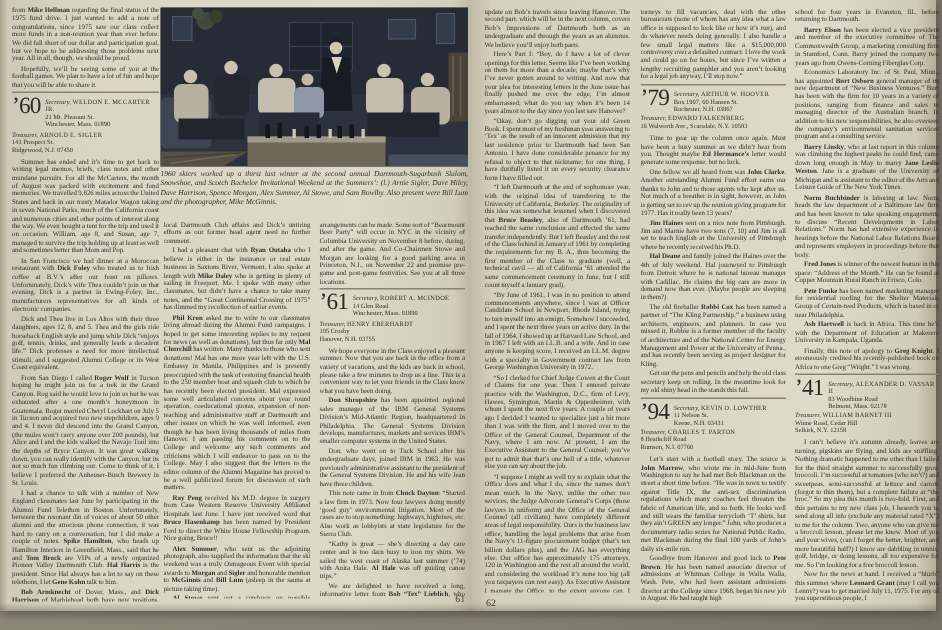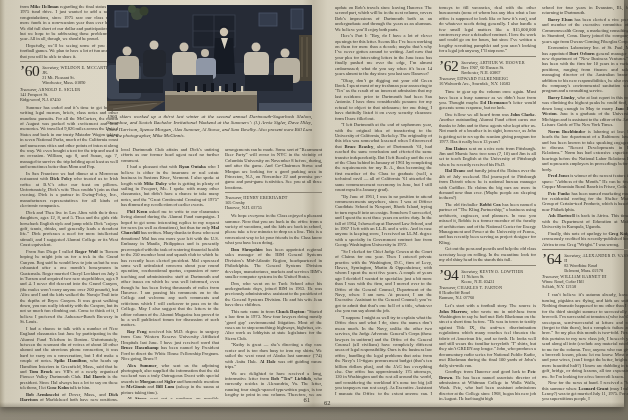--- a/index.html
+++ b/index.html
@@ -10,21 +10,21 @@
   }
   .spread{
     position:absolute;left:0;top:0;width:624px;height:407px;
     background:
       linear-gradient(90deg,#aaa28d 0px,#cfc9b7 5px,#dbd5c4 9%,#ded8c7 38%,#d2ccba 48.5%,#bfb8a5 50.2%,#d5cfbd 52.5%,#e0dac9 88%,#d0cab8 98%,#b5ae9b 100%),
       #d9d3c2;
     box-shadow:0 3px 6px rgba(40,36,28,.45);
   }
   .spread::after{content:"";position:absolute;left:0;bottom:0;width:100%;height:5px;
     background:linear-gradient(180deg,rgba(0,0,0,0),rgba(60,54,42,.28));}
-  .col{position:absolute;overflow:hidden;color:#33302a;margin-left:12px;}
+  .col{position:absolute;overflow:hidden;color:#33302a;}
   .para{
     font-size:4.6px;line-height:5.4px;margin:0 0 1.2px 0;
     text-align:justify;text-indent:6px;word-spacing:-0.2px;
   }
   .para.cont{text-indent:0;}
   .bname{font-weight:bold;}
   .rule{height:1px;background:#8a8374;margin:2px 0 2px 0;}
   .class-head{display:flex;align-items:flex-start;gap:3px;margin:1px 0 1px 0;}
   .year{font-size:15.5px;line-height:13px;color:#2c2a25;letter-spacing:-0.5px;flex:0 0 auto;}
   .officer{font-size:4.3px;line-height:5px;padding-top:1px;}
@@ -140,20 +140,28 @@
         <p class="para"><span></span><span class="bname">Alex Summer</span><span>, who sent us the adjoining photograph, also supplied the information that the ski weekend was a truly Outrageous Event with special awards to </span><span class="bname">Morgan</span><span> and </span><span class="bname">Sigler</span><span> and honorable mention to </span><span class="bname">McGinnis</span><span> and </span><span class="bname">Bill Lum</span><span> (asleep in the sauna at picture taking time).</span></p>
         <p class="para"><span></span><span class="bname">Al Stowe</span><span> sent out a rundown on possible Outrageous Events this fall. You should get further notice on the details. Look for a picnic between the Fayerweathers and the Observatory at the Penn game in Hanover October 11 and possibly a class dinner that evening if</span></p>
       </div>
   </div>
 
   <div class="col" style="left:213px;top:147px;width:97px;height:252px">
     <div>
         <p class="para cont"><span>arrangements can be made. Some sort of “Bearmount Beer Party” will occur in NYC in the vicinity of Columbia University on November 8 before, during, and after the game. And Co-Chairmen Stowe and Morgan are looking for a good parking area in Princeton, N.J., on November 22 and promise pre-game and post-game festivities. See you at all three locations.</span></p>
       </div>
     <div class="rule"></div>
+    <div class="class-head">
+      <span class="year">’61</span>
+      <div class="officer">
+        <div><span class="olabel">Secretary,</span> <span class="oname">ROBERT A. MCINDOE</span></div>
+        <div>14 Glen Road</div>
+        <div>Winchester, Mass. 01890</div>
+      </div>
+    </div>
     <div class="treas">
       <div><span class="olabel">Treasurer,</span> <span class="oname">HENRY EBERHARDT</span></div>
       <div>105 Crosby</div>
       <div>Hanover, N.H. 03755</div>
     </div>
     <div>
         <p class="para"><span>We hope everyone in the Class enjoyed a pleasant summer. Now that you are back in the office from a variety of vacations, and the kids are back in school, please take a few minutes to drop us a line. This is a convenient way to let your friends in the Class know what you have been doing.</span></p>
         <p class="para"><span></span><span class="bname">Don Shropshire</span><span> has been appointed regional sales manager of the IBM General Systems Division’s Mid-Atlantic Region, headquartered in Philadelphia. The General Systems Division develops, manufactures, markets and services IBM’s smaller computer systems in the United States.</span></p>
         <p class="para"><span>Don, who went on to Tuck School after his undergraduate days, joined IBM in 1963. He was previously administrative assistant to the president of the General Systems Division. He and his wife Jean have three children.</span></p>
         <p class="para"><span>This note came in from </span><span class="bname">Chuck Dayton</span><span>: “Started a law firm in 1973. Now four lawyers doing mostly ‘good guy’ environmental litigation. Most of the cases are to stop something: highways, highrises, etc. Also work as lobbyists at state legislature for the Sierra Club.</span></p>
@@ -176,21 +184,21 @@
       </div>
   </div>
   <div class="pageno" style="left:324px;top:399px;width:30px">62</div>
 
   <div class="col" style="left:427px;top:5px;width:97px;height:400px">
     <div>
         <p class="para cont"><span>torneys to fill vacancies, deal with the other bureaucrats (none of whom has any idea what a law office is supposed to look like or how it’s run), and do whatever needs doing generally. I also handle a few small legal matters like a $15,000,000 controversy over a defaulted contract. I love the work and could go on for hours, but since I’ve written a lengthy recruiting pamphlet and you aren’t looking for a legal job anyway, I’ll stop now.”</span></p>
       </div>
     <div class="rule"></div>
     <div class="class-head">
-      <span class="year">’62</span>
+      <span class="year">’79</span>
       <div class="officer">
         <div><span class="olabel">Secretary,</span> <span class="oname">ARTHUR W. HOOVER</span></div>
         <div>Box 1907, 60 Hansen St.</div>
         <div>Rochester, N.H. 03867</div>
       </div>
     </div>
     <div class="treas">
       <div><span class="olabel">Treasurer,</span> <span class="oname">EDWARD FALKENBERG</span></div>
       <div>16 Walworth Ave., Scarsdale, N.Y. 10583</div>
     </div>
@@ -229,21 +237,21 @@
         <p class="para"><span>Economics Laboratory Inc. of St. Paul, Minn., has appointed </span><span class="bname">Burt Osborn</span><span> general manager of its new department of “New Business Ventures.” Burt has been with the firm for 10 years in a variety of positions, ranging from finance and sales to managing director of the Australian branch. In addition to his new responsibilities, he also oversees the company’s environmental sanitation services program and a consulting service.</span></p>
         <p class="para"><span></span><span class="bname">Barry Linsky</span><span>, who at last report in this column was climbing the highest peaks he could find, came down long enough in May to marry </span><span class="bname">Jane Leslie Weston</span><span>. Jane is a graduate of the University of Michigan and is assistant to the editor of the Arts and Leisure Guide of The New York Times.</span></p>
         <p class="para"><span></span><span class="bname">Norm Buchbinder</span><span> is laboring at law. Norm heads the law department of a Baltimore law firm and has been known to take speaking engagements to discuss “Recent Developments in Labor Relations.” Norm has had extensive experience in hearings before the National Labor Relations Board and represents employers in proceedings before that body.</span></p>
         <p class="para"><span></span><span class="bname">Fred Jones</span><span> is winner of the newest feature in this space: “Address of the Month.” He can be found at Copper Mountain Rural Ranch in Frisco, Colo.</span></p>
         <p class="para"><span></span><span class="bname">Pete Funke</span><span> has been named marketing manager for residential roofing for the Shelter Materials Group of Certain-teed Products, which is based in or near Philadelphia.</span></p>
         <p class="para"><span></span><span class="bname">Ash Hartwell</span><span> is back in Africa. This time he’s with the Department of Education at Makerere University in Kampala, Uganda.</span></p>
         <p class="para"><span>Finally, this note of apology to </span><span class="bname">Greg Knight</span><span>. I erroneously credited his recently-published book on Africa to one Greg “Wright.” I was wrong.</span></p>
       </div>
     <div class="rule"></div>
     <div class="class-head">
-      <span class="year">’64</span>
+      <span class="year">’41</span>
       <div class="officer">
         <div><span class="olabel">Secretary,</span> <span class="oname">ALEXANDER D. VASSAR II</span></div>
         <div>83 Woodbine Road</div>
         <div>Belmont, Mass. 02178</div>
       </div>
     </div>
     <div class="treas">
       <div><span class="olabel">Treasurer,</span> <span class="oname">WILLIAM BARNET III</span></div>
       <div>Winne Road, Cedar Hill</div>
       <div>Selkirk, N.Y. 12158</div>

